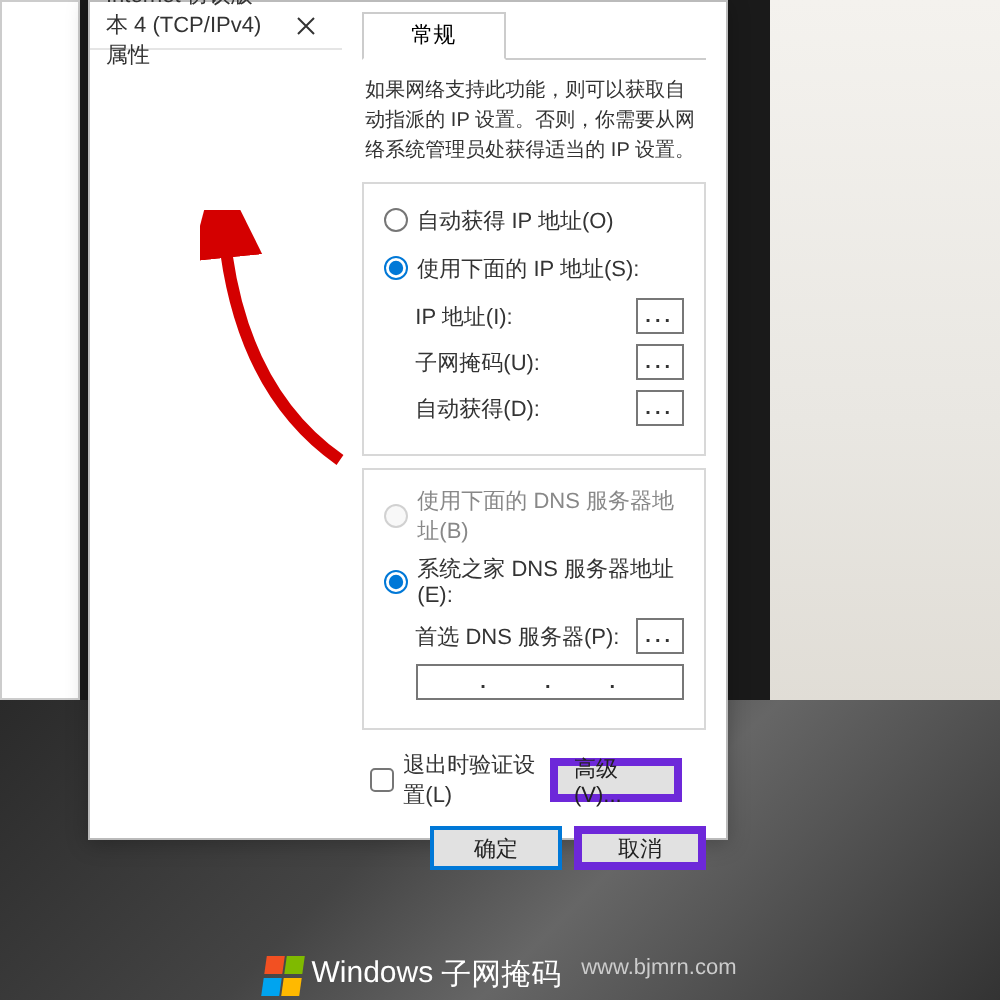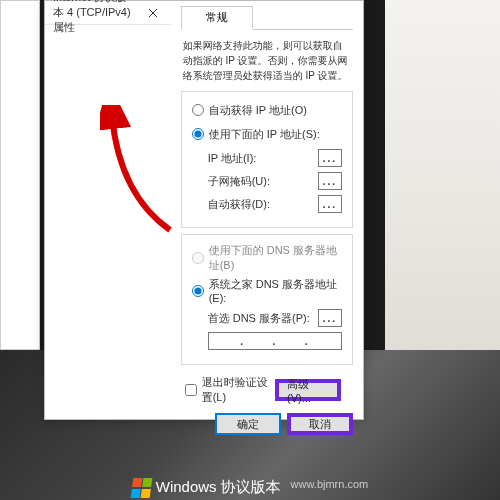--- a/index.html
+++ b/index.html
@@ -302,15 +302,15 @@
 </svg>
 
 <div class="watermark">
   <div class="winlogo">
     <div class="wl1"></div>
       <div class="wl2"></div>
       <div class="wl3"></div>
       <div class="wl4"></div>
   </div>
   <span style="font-weight:300;">Windows</span>
-  <span>协议版本</span>
+  <span>子网掩码</span>
   <span style="font-size:11px;color:#ccc;margin-left:6px;">www.bjmrn.com</span>
 </div>
 
 </body></html>

